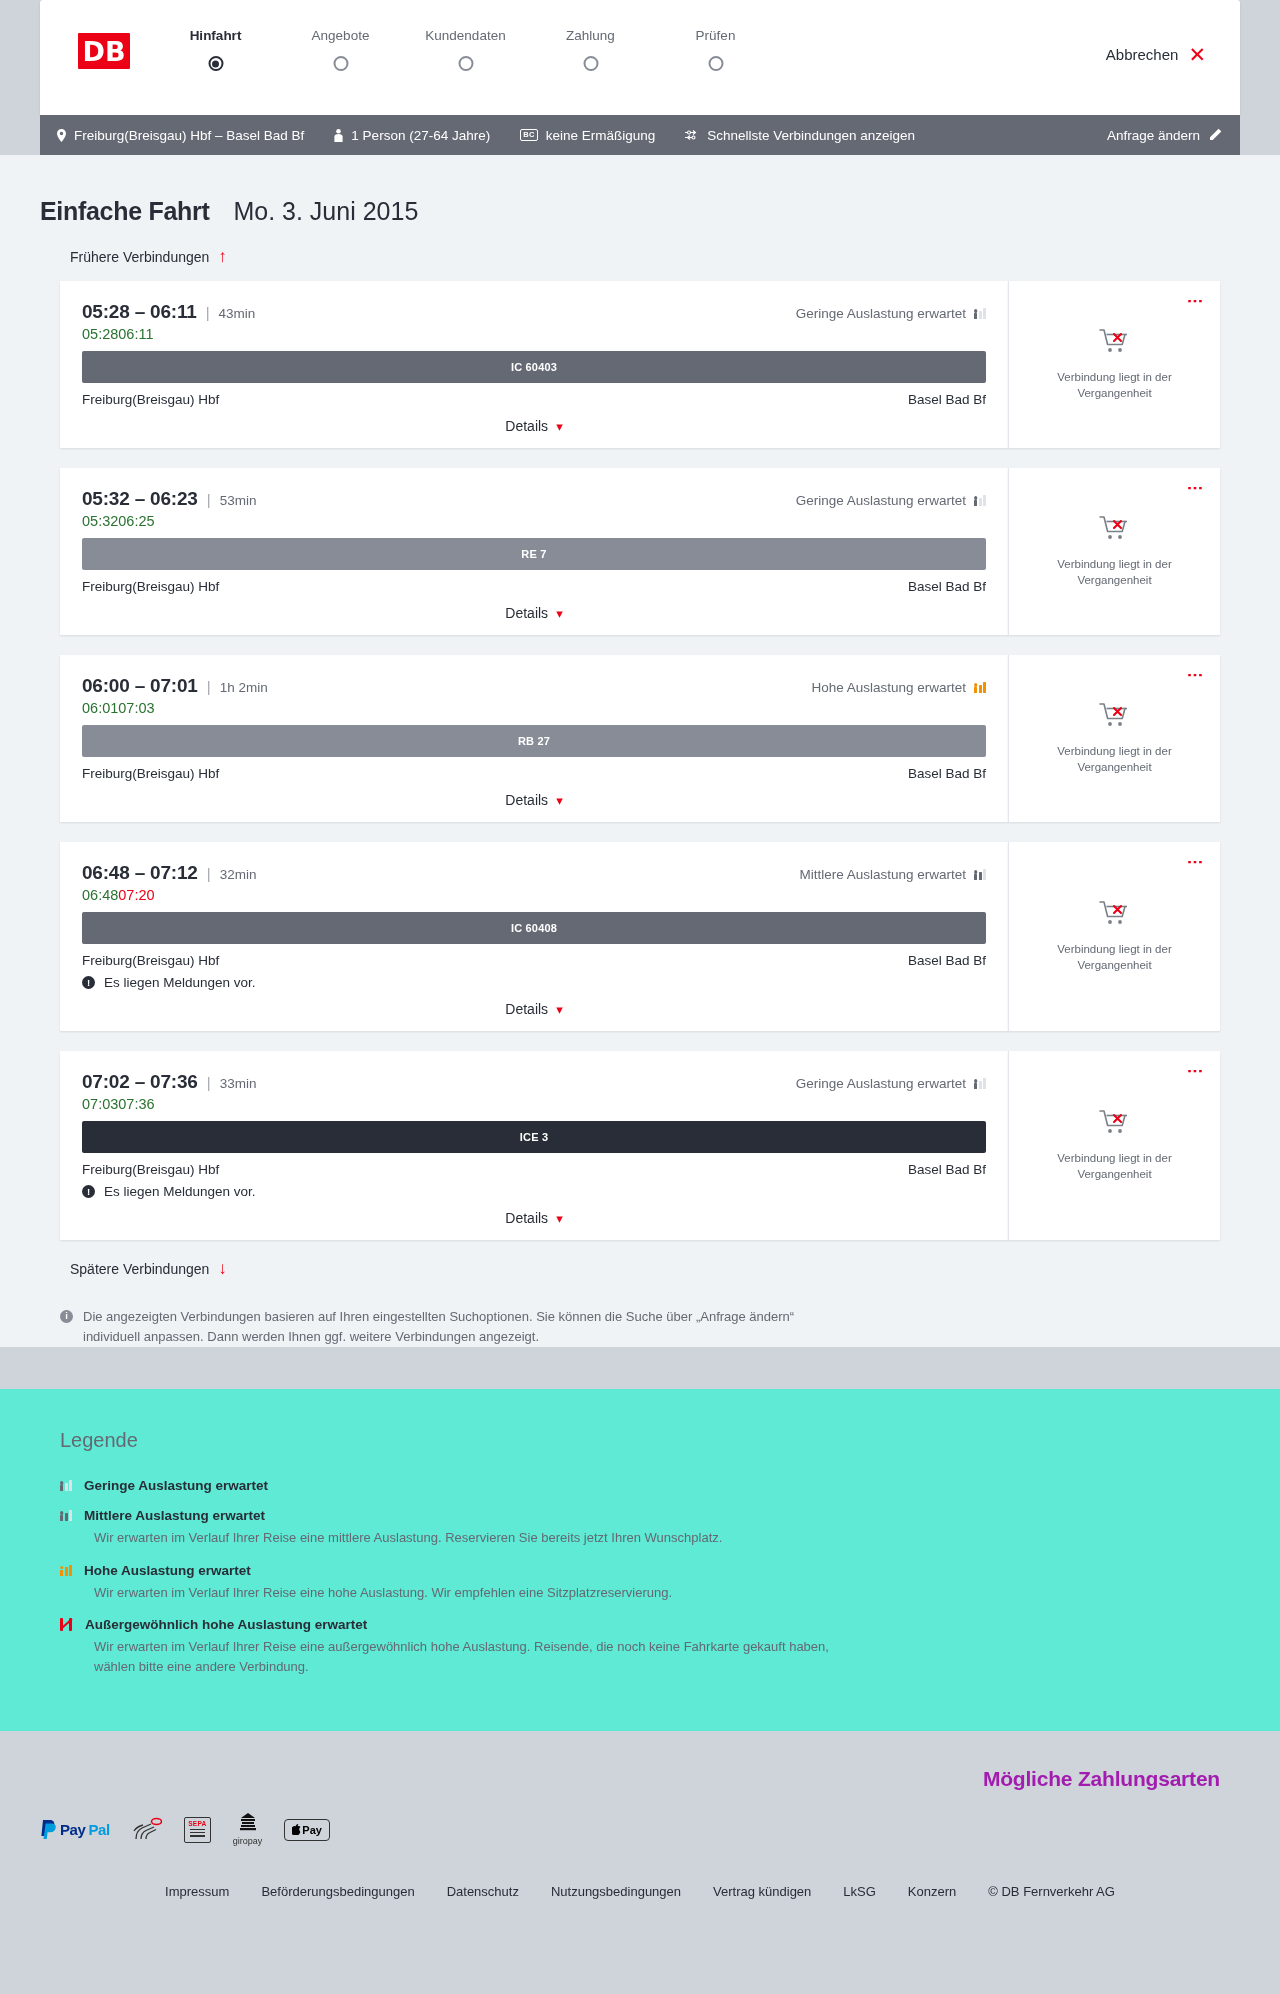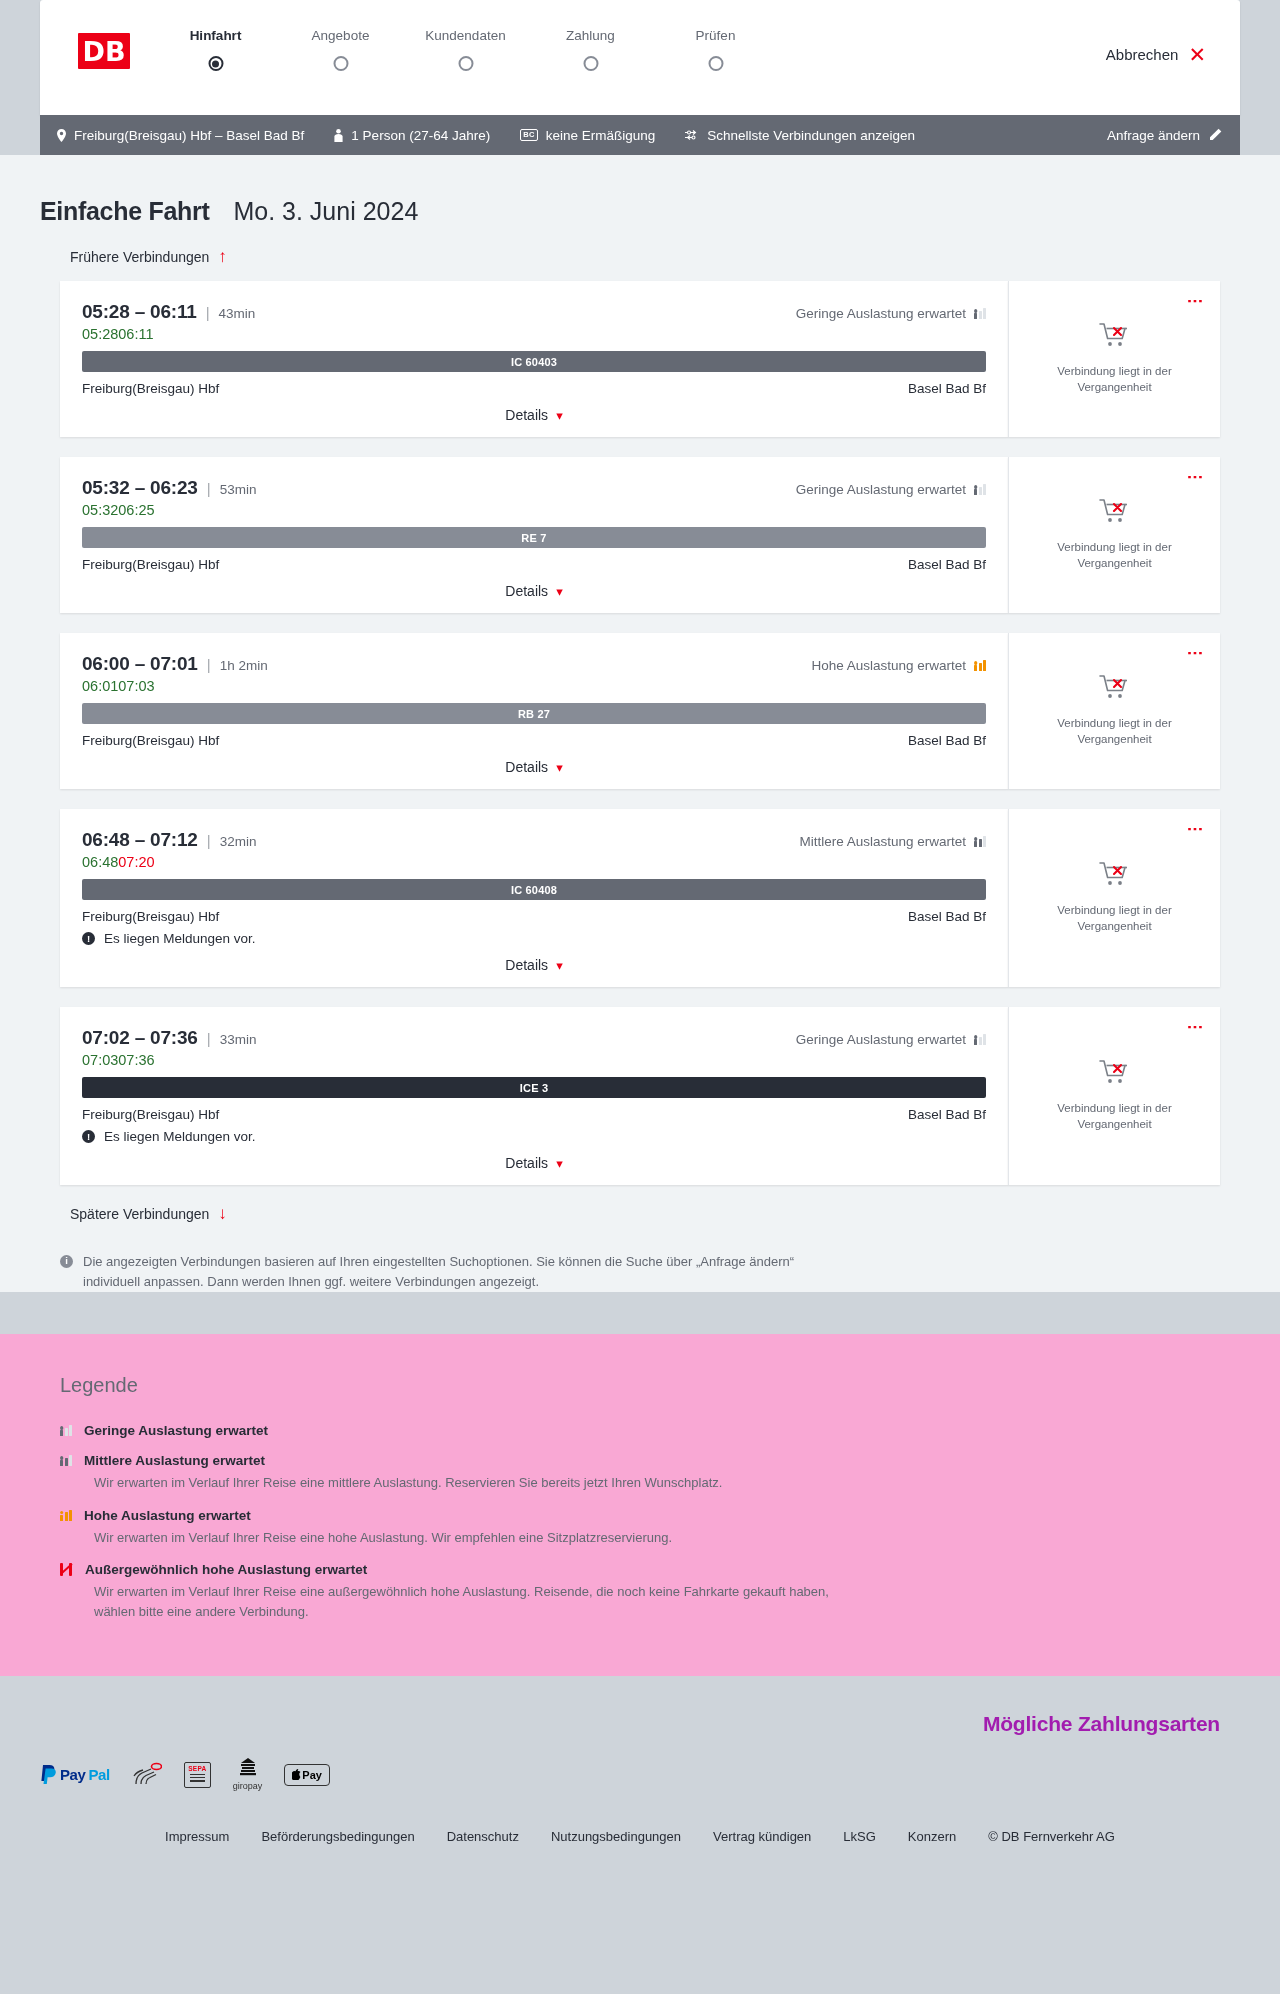--- a/index.html
+++ b/index.html
@@ -150,21 +150,21 @@
   .sep { color: #a4a8ad; margin: 0 9px; font-weight: 400; font-size: 15px;}
   .dur { font-size: 13.5px; color: #646973; }
   .occ { margin-left: auto; display: flex; align-items: center; gap: 8px; font-size: 13.5px; color: #646973; }
 
   .row-real { margin-top: 3px; font-size: 14.5px; display: flex; }
   .t-ok { color: #2a7230; }
   .t-late { color: #ec0016; }
 
   .trainbar {
     margin-top: 9px;
-    height: 21px;
+    height: 32px;
     border-radius: 2px;
     display: flex; align-items: center; justify-content: center;
     color: #fff; font-size: 11px; font-weight: bold; letter-spacing: .2px;
   }
   .tb-dark  { background: #282d37; }
   .tb-mid   { background: #646973; }
   .tb-light { background: #878c96; }
 
   .row-stations { display: flex; margin-top: 9px; font-size: 13.5px; color: #282d37; }
   .row-stations .to { margin-left: auto; }
@@ -201,21 +201,21 @@
     font-size: 13px; color: #646973; line-height: 1.55; max-width: 790px;
   }
   .i-circle {
     width: 13px; height: 13px; border-radius: 50%; background: #878c96; color:#fff;
     font-size: 9.5px; font-weight: bold; display: inline-flex; align-items: center; justify-content: center;
     flex: none; margin-top: 3px;
   }
 
   
   .legend {
-    background: #f9a8d4;
+    background: #5eead4;
     padding: 40px 40px 40px 40px;
     margin-top: 42px;
   }
   .legend h2 { font-weight: 400; font-size: 20px; color: #646973; margin-left: 20px; margin-bottom: 26px; }
   .leg-item { margin-left: 20px; margin-bottom: 15px; }
   .leg-head { display: flex; align-items: center; gap: 12px; font-size: 13.5px; font-weight: bold; color: #282d37; }
   .leg-desc { font-size: 13px; color: #646973; margin-left: 34px; margin-top: 5px; line-height: 1.5; max-width: 740px;}
   .vhigh-ico { width: 13px; height: 13px; position: relative; display:inline-block;}
   .vhigh-ico:before, .vhigh-ico:after {
     content:""; position: absolute; background:#ec0016; border-radius:1px;
@@ -316,21 +316,21 @@
       <svg width="14" height="14" viewBox="0 0 14 14">
           <path d="M1 10.3L9.6 1.7l2.7 2.7L3.7 13H1Z" fill="#fff"></path>
         </svg>
     </span>
   </div>
 </div>
 
 <div class="main">
   <div class="page-title">
     <b>Einfache Fahrt</b>
-    <span>Mo. 3. Juni 2024</span>
+    <span>Mo. 3. Juni 2015</span>
   </div>
 
   <div class="nav-earlier">
     <span>Frühere Verbindungen</span>
     <span class="arrow">↑</span>
   </div>
 
   <div id="conn-list">
       <div class="conn">
         <div class="conn-left">

